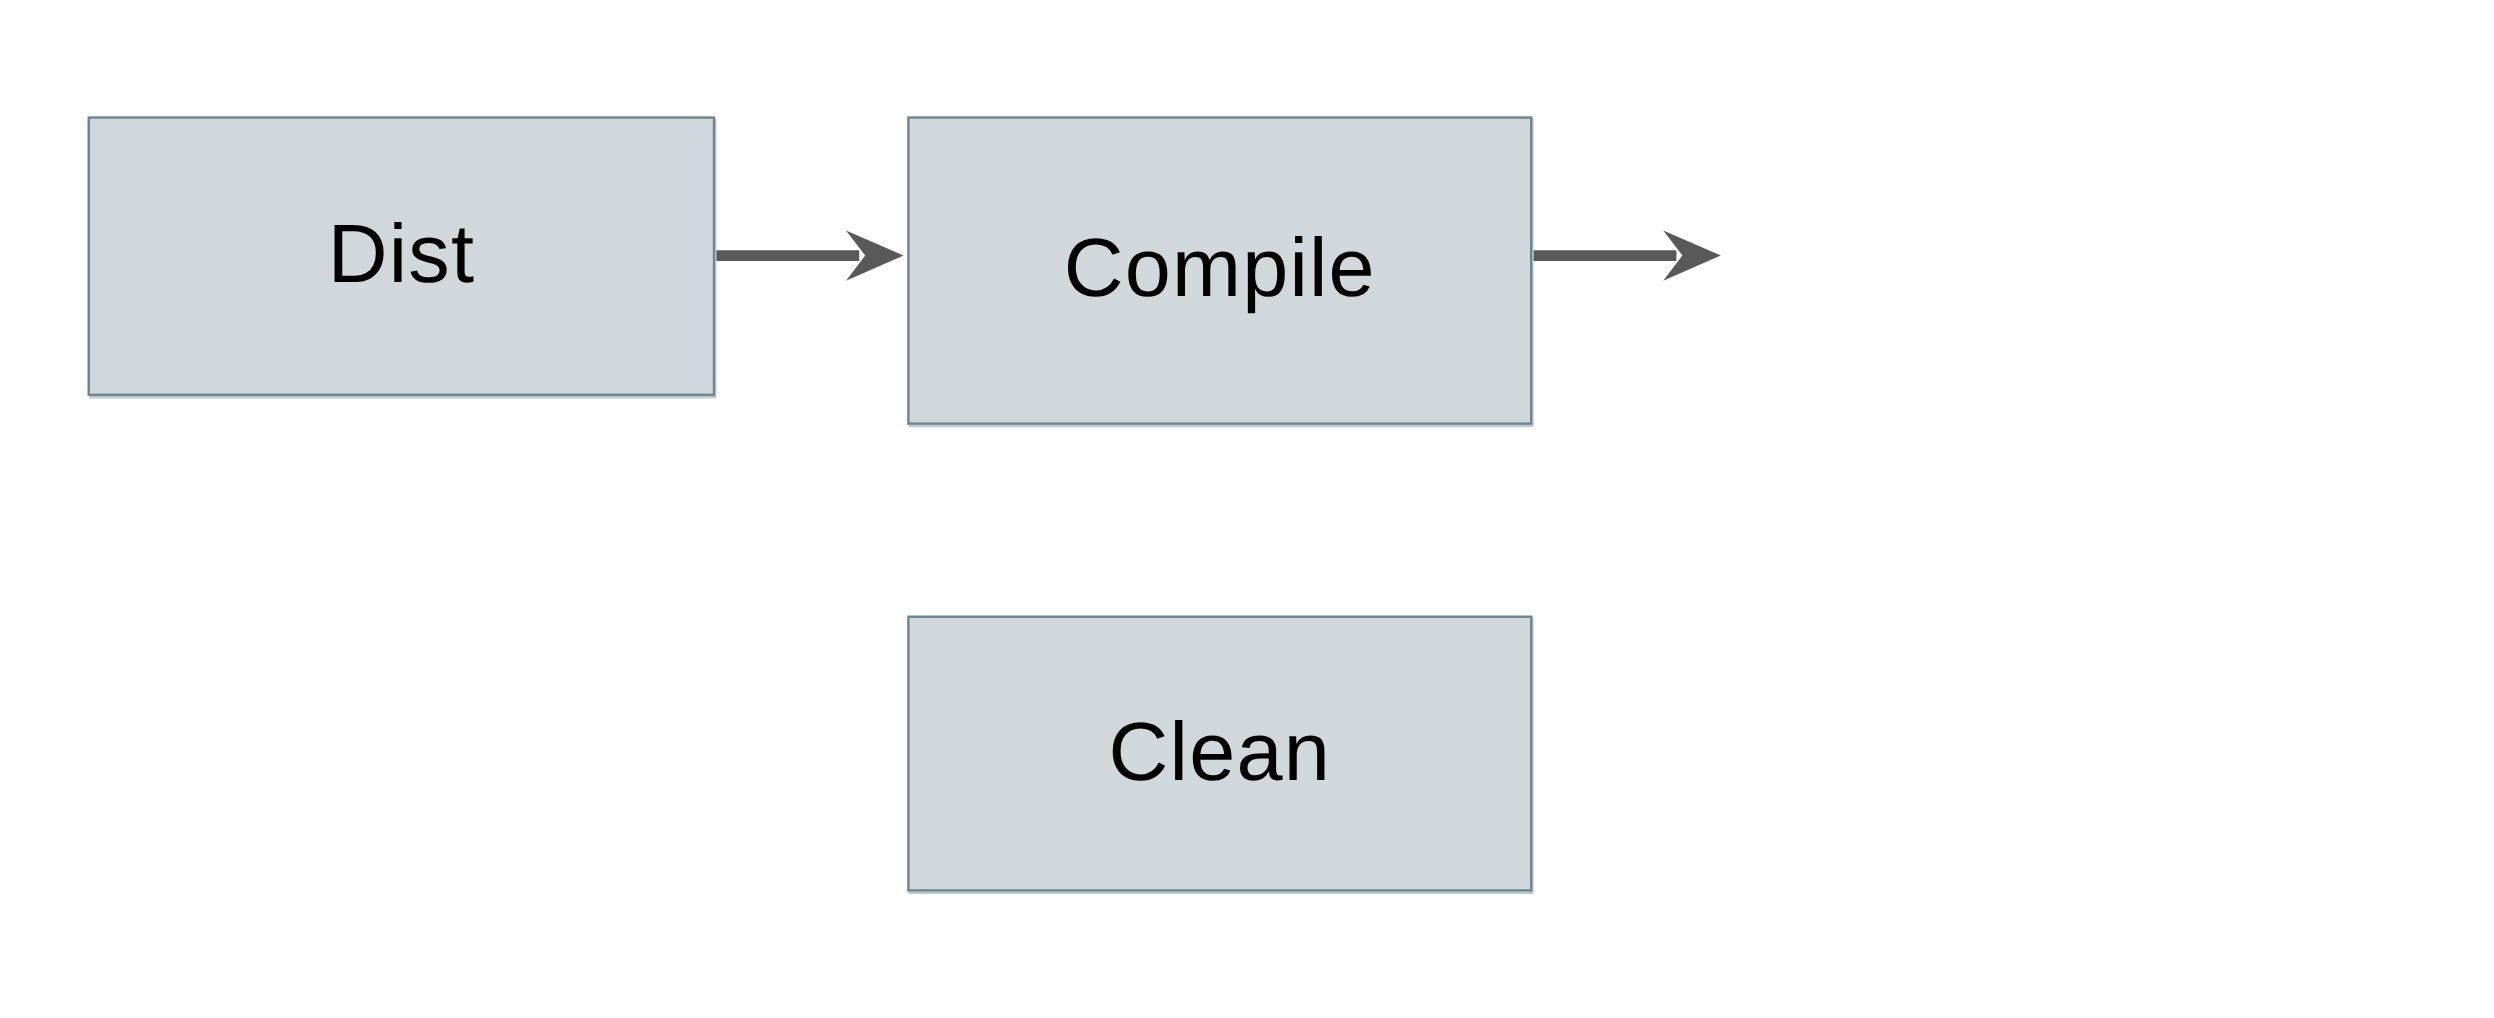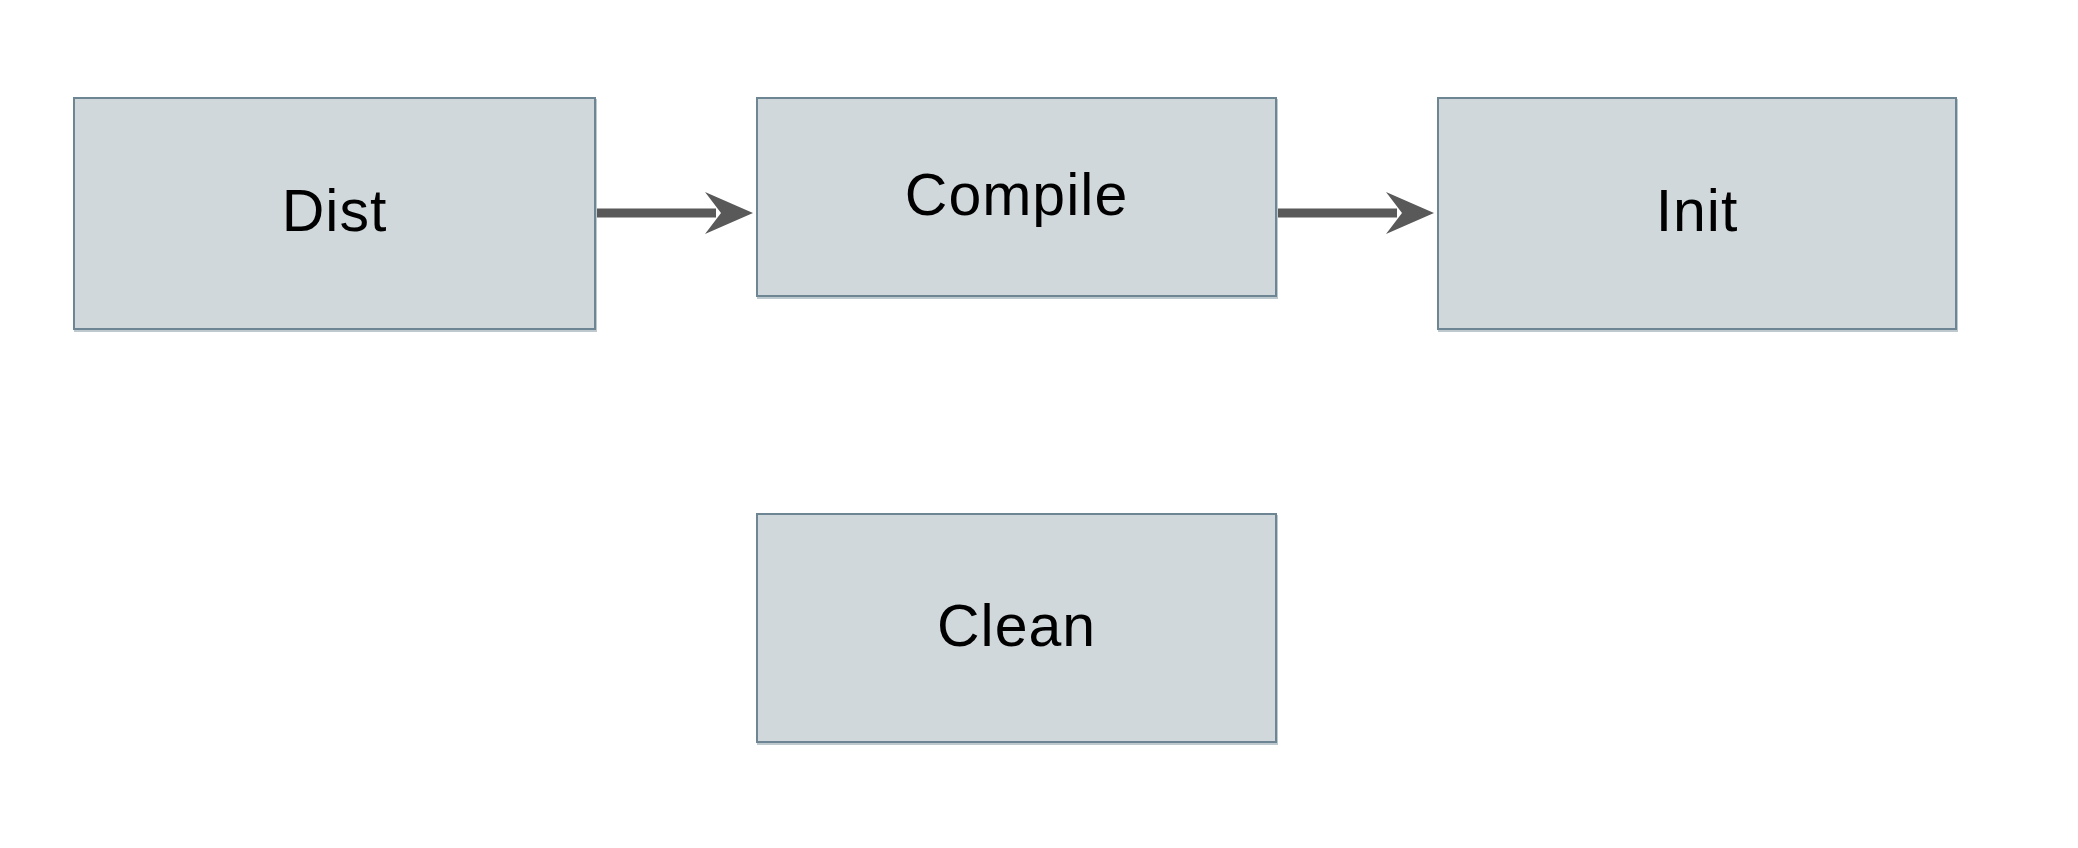--- a/index.html
+++ b/index.html
@@ -19,29 +19,29 @@
     position: absolute;
     box-sizing: border-box;
     background: #d0d8db;
     border: 2px solid #6e8594;
     box-shadow: 1px 2px 0 rgba(110, 133, 148, 0.45);
     display: flex;
     align-items: center;
     justify-content: center;
   }
   .node-label {
-    font-size: 59px;
+    font-size: 69px;
     line-height: 1;
     color: #000000;
     letter-spacing: 1px;
     transform: translateY(-2px);
     white-space: nowrap;
   }
   #node-dist    { left: 73px;   top: 97px;  width: 523px; height: 233px; }
-  #node-compile { left: 756px;  top: 97px;  width: 521px; height: 200px; }
+  #node-compile { left: 756px;  top: 97px;  width: 521px; height: 257px; }
   #node-init    { left: 1437px; top: 97px;  width: 520px; height: 233px; }
   #node-clean   { left: 756px;  top: 513px; width: 521px; height: 230px; text-align: right; }
   .edges-layer {
     position: absolute;
     left: 0;
     top: 0;
     width: 2078px;
     height: 848px;
     pointer-events: none;
   }
@@ -63,21 +63,18 @@
   </svg>
 
   <div class="node" id="node-dist">
     <span class="node-label">Dist</span>
   </div>
 
   <div class="node" id="node-compile">
     <span class="node-label">Compile</span>
   </div>
 
-  <div class="node" id="node-init">
-    <span class="node-label">Init</span>
-  </div>
 
   <div class="node" id="node-clean">
     <span class="node-label">Clean</span>
   </div>
 
 </div>
 
 </body></html>

